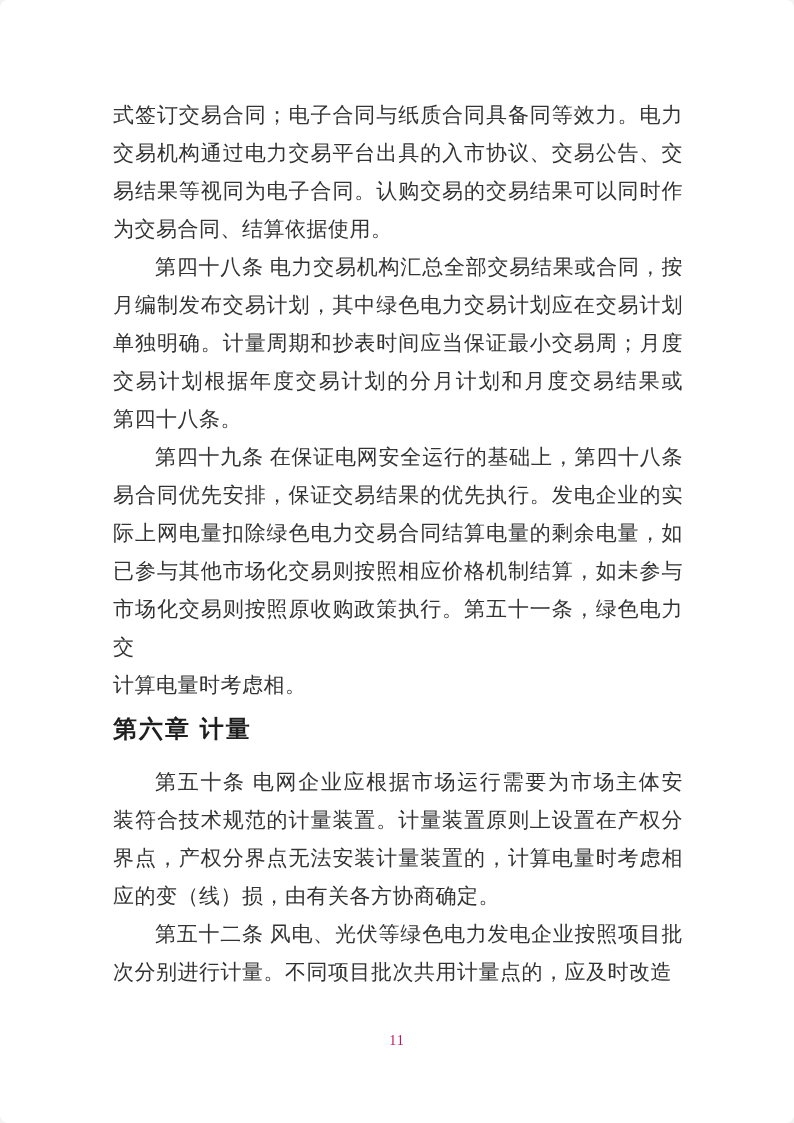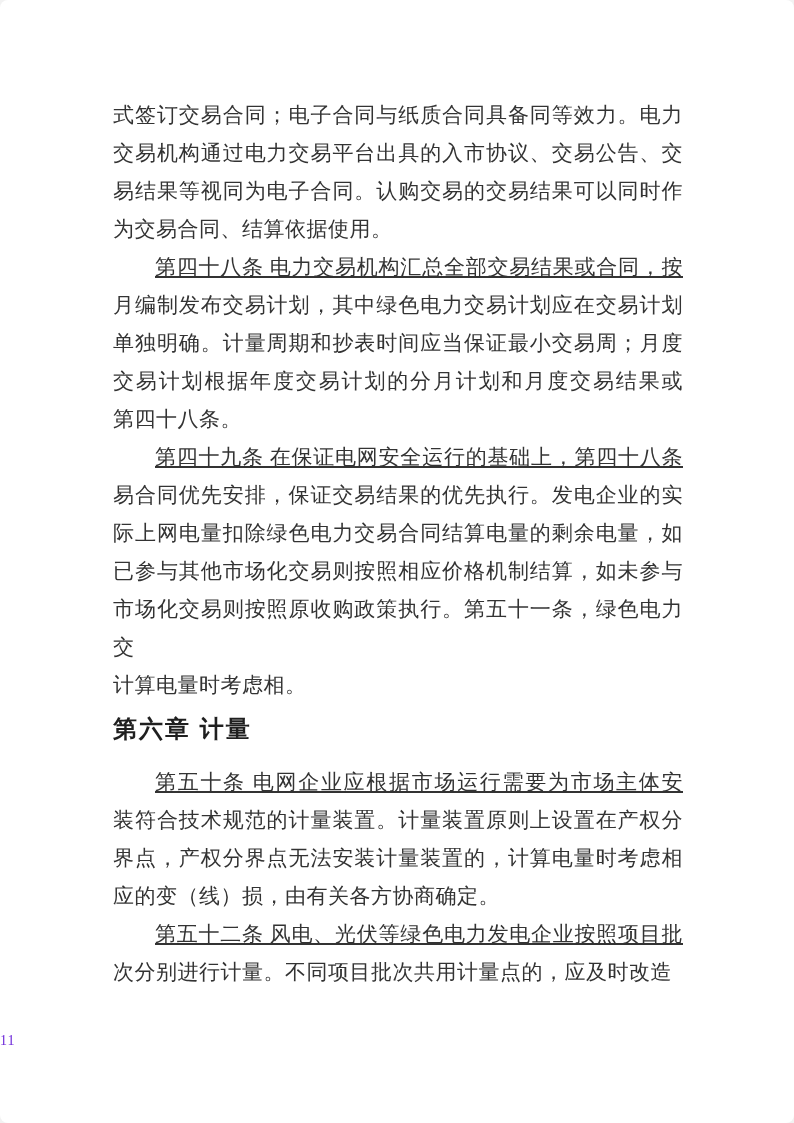--- a/index.html
+++ b/index.html
@@ -33,39 +33,38 @@
     line-height: 38px;
     text-align: justify;
     text-align-last: justify;
     letter-spacing: 0.5px;
   }
   .line.last {
     text-align-last: left;
   }
   .line.indent {
     text-indent: 42px;
-    text-decoration: underline;
   }
   .chapter-heading {
     font-family: "Liberation Sans", "DejaVu Sans", sans-serif;
     font-weight: 700;
     font-size: 24px;
     line-height: 34px;
     margin: 8px 0 17px 0;
     color: #1f1f1f;
     letter-spacing: 2px;
   }
   .page-number {
     position: absolute;
     top: 1033px;
     left: 0;
     width: 100%;
-    text-align: left;
+    text-align: center;
     font-size: 14px;
-    color: #6d28d9;
+    color: #be185d;
     letter-spacing: 1px;
     font-family: "Liberation Serif", "DejaVu Serif", serif;
   }
 </style>
 </head>
 <body>
 
 <div class="page">
   <div class="text-block">
       <div class="paragraph">

